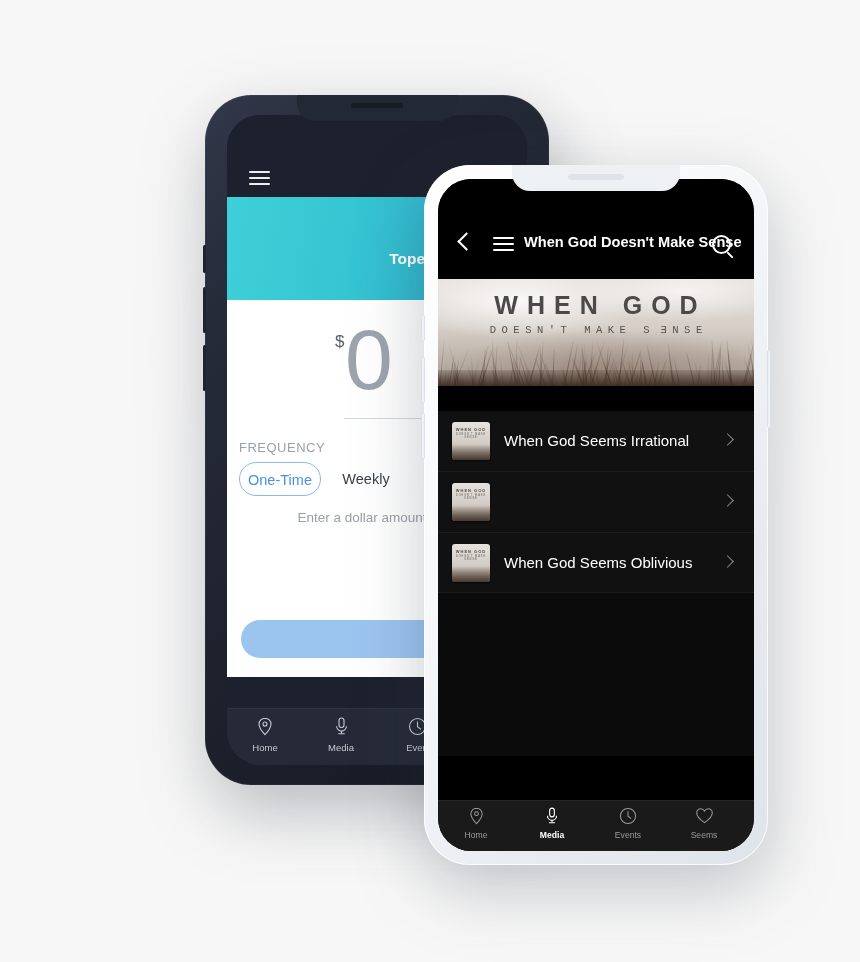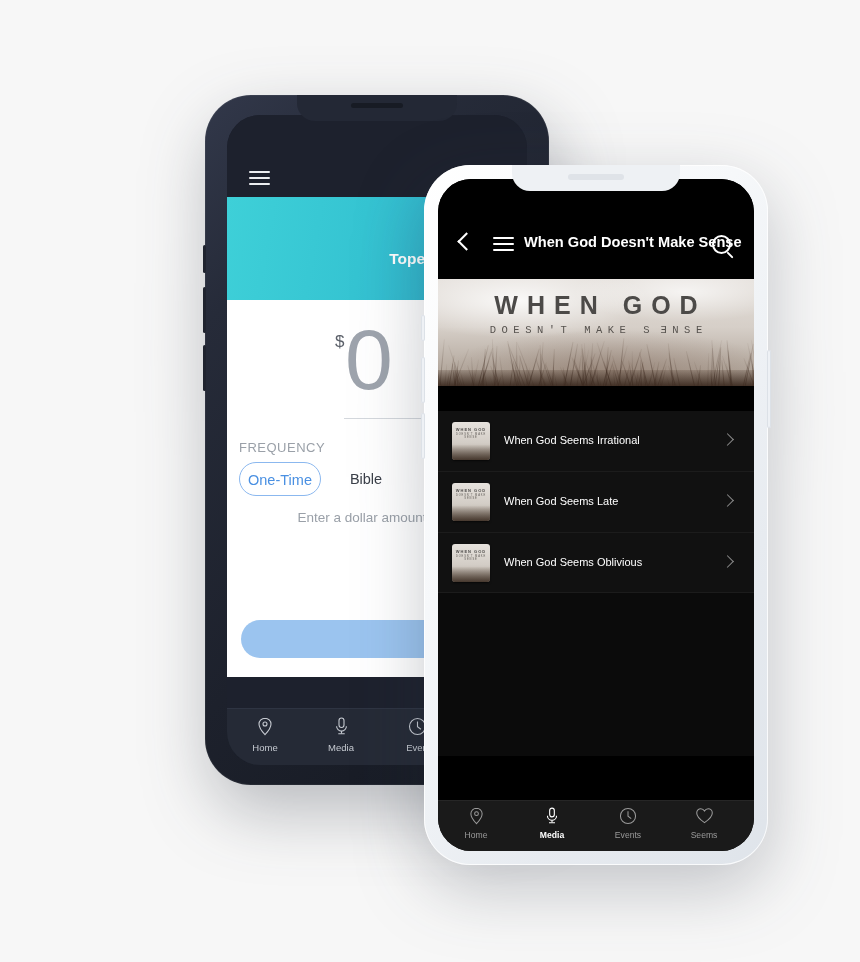--- a/index.html
+++ b/index.html
@@ -328,21 +328,21 @@
   .w-thumb .tt1 {
     position:absolute; top:5px; left:0; right:0; text-align:center;
     font-size: 4px; letter-spacing: 1px; color:#4c4a48; font-weight: bold;
   }
   .w-thumb .tt2 {
     position:absolute; top:11px; left:0; right:0; text-align:center;
     font-size: 2.6px; letter-spacing: .9px; color:#5a5652;
   }
   .w-row-title {
     position: absolute; left: 66px; top: 0; line-height: 59.8px;
-    color: #ffffff; font-size: 11px;
+    color: #ffffff; font-size: 15px;
   }
   .w-chev {
     position: absolute; right: 22px; top: 24px;
     width: 8px; height: 8px;
     border-top: 1.6px solid #8d8d8d; border-right: 1.6px solid #8d8d8d;
     transform: rotate(45deg);
   }
 
   .w-tabbar {
     position: absolute; left: 0; right: 0; bottom: 0; height: 50px;
@@ -387,21 +387,21 @@
       <div class="d-amount-wrap">
         <span class="d-dollar">$</span>
         <span class="d-zero">0</span>
         <div class="d-underline"></div>
       </div>
 
       <div class="d-freq-label">FREQUENCY</div>
 
       <div class="d-seg">
         <div class="d-seg-item sel">One-Time</div>
-        <div class="d-seg-item w">Bible</div>
+        <div class="d-seg-item w">Weekly</div>
         <div class="d-seg-item m">Mo</div>
       </div>
 
       <div class="d-hint">Enter a dollar amount to m</div>
 
       <div class="d-next">
         <span>NEXT</span>
       </div>
     </div>
 
@@ -631,21 +631,20 @@
         <div class="w-row-title">When God Seems Irrational</div>
         <div class="w-chev"></div>
       </div>
 
       <div class="w-row">
         <div class="w-thumb">
           <div class="tt1">WHEN GOD</div>
           <div class="tt2">DOESN'T MAKE SENSE</div>
           <div class="tg"></div>
         </div>
-        <div class="w-row-title">When God Seems Late</div>
         <div class="w-chev"></div>
       </div>
 
       <div class="w-row">
         <div class="w-thumb">
           <div class="tt1">WHEN GOD</div>
           <div class="tt2">DOESN'T MAKE SENSE</div>
           <div class="tg"></div>
         </div>
         <div class="w-row-title">When God Seems Oblivious</div>

